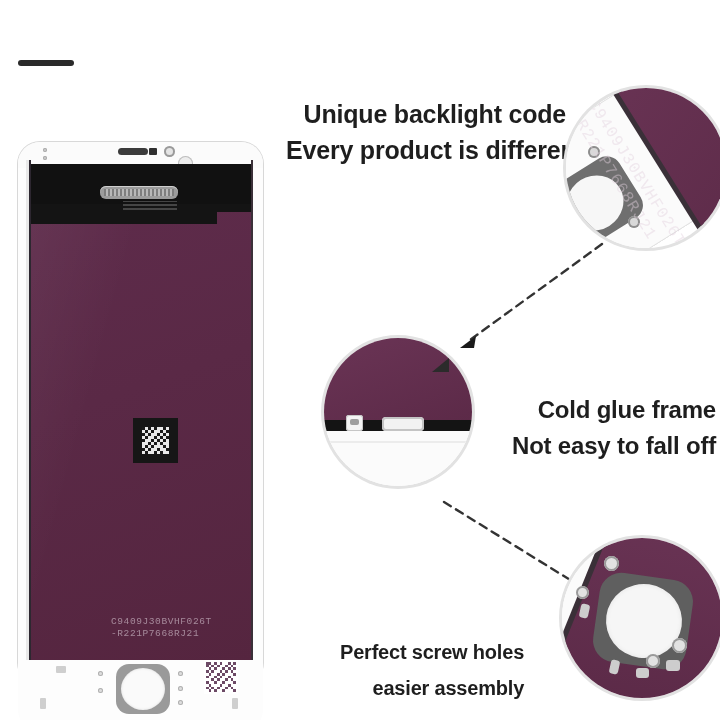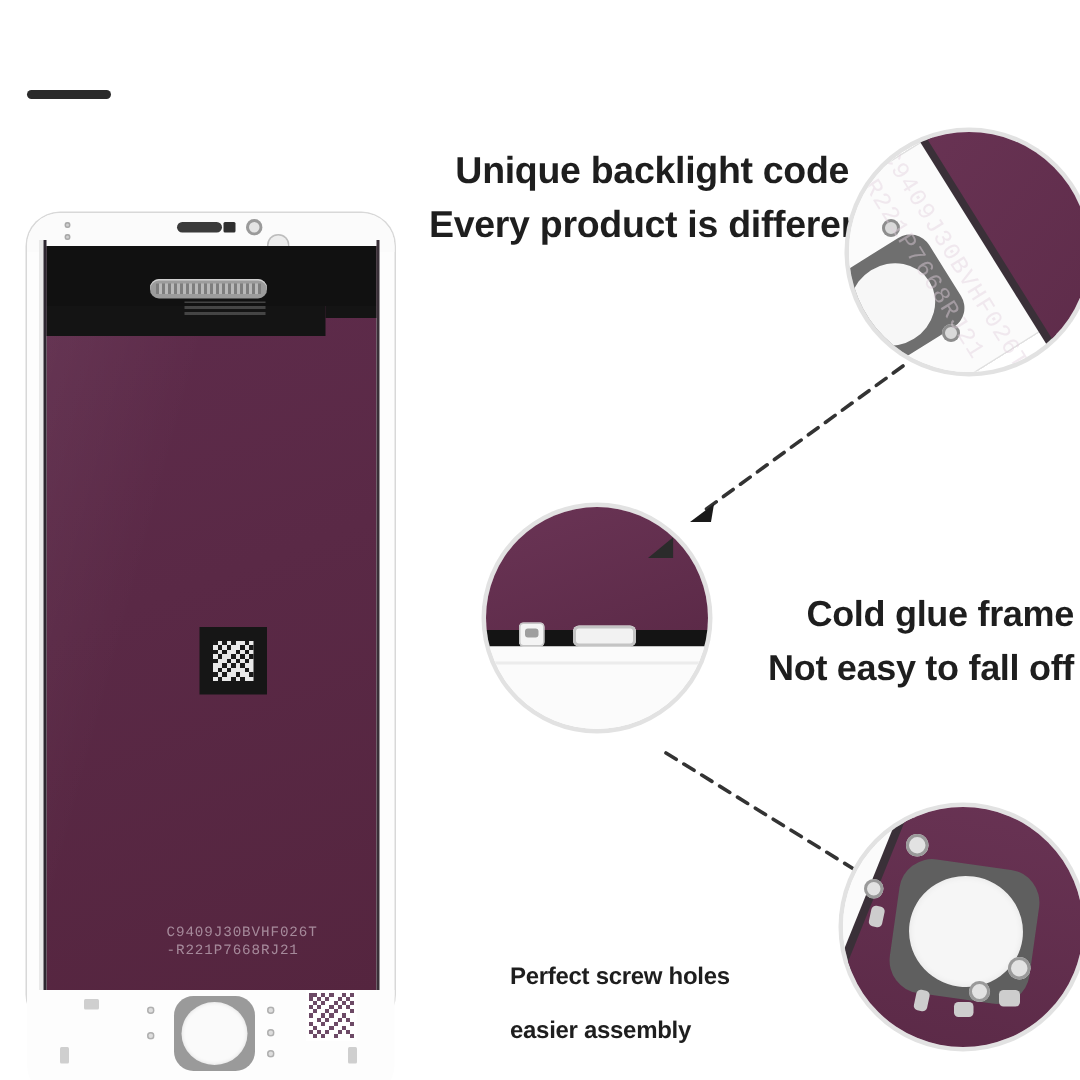--- a/index.html
+++ b/index.html
@@ -11,22 +11,22 @@
     overflow:hidden;
   }
   #stage{ position:absolute; inset:0; width:720px; height:720px; }
 
   
   .caption{ position:absolute; color:#1e1e1e; font-weight:600; letter-spacing:-.2px; white-space:nowrap; }
   .caption .line{ display:block; }
 
   #cap-backlight{ left:286px; top:96px; font-size:25px; line-height:36px; text-align:center; }
   #cap-coldglue{ left:492px; top:392px; font-size:24px; line-height:36px; text-align:right;margin-left:20px; }
-  #cap-screw{ left:340px; top:634px; font-size:16px; line-height:36px; text-align:center; }
-  #cap-screw .line:last-child{ text-align:left; }
+  #cap-screw{ left:340px; top:634px; font-size:20px; line-height:36px; text-align:center; }
+  #cap-screw .line:last-child{ text-align:right; }
 
   
   .arrow{ position:absolute; overflow:visible; }
   #arrow-1{ left:452px; top:236px; width:160px; height:120px; }
   #arrow-2{ left:430px; top:494px; width:170px; height:110px; }
 
   
   #phone{ position:absolute; left:18px; top:60px; width:245px; height:625px; }
   #flex-a{ left:80px; top:15px; width:14px; height:88px; }
   #flex-b{ left:41px; top:9px; width:53px; height:17px; border-radius:2px 3px 0 0; }

